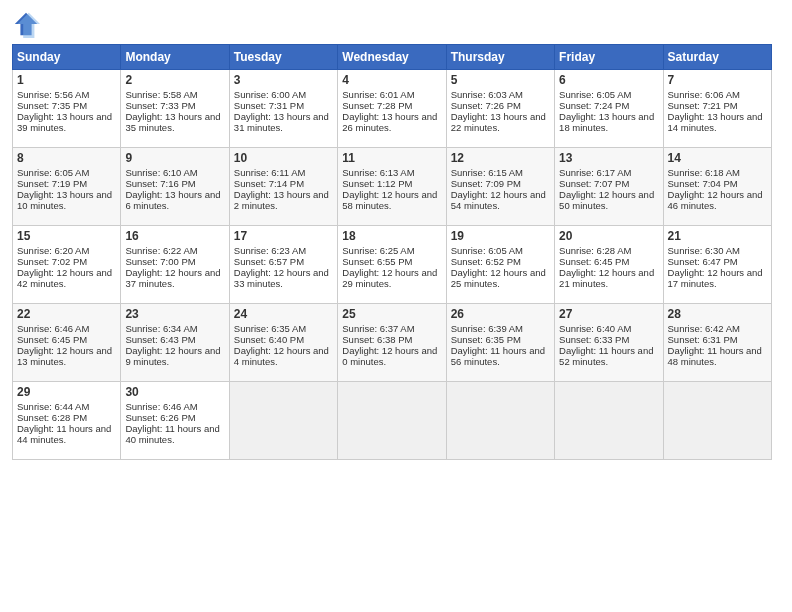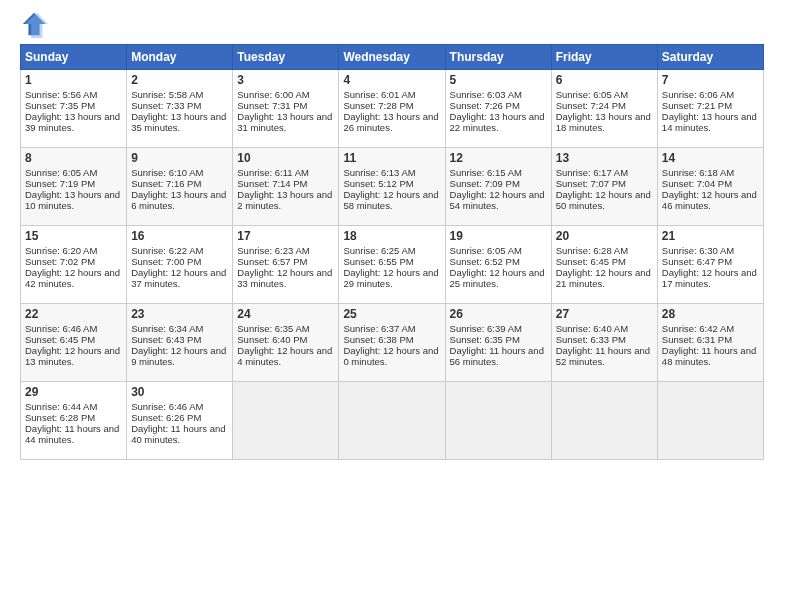--- a/index.html
+++ b/index.html
@@ -5,21 +5,21 @@
     * { margin: 0; padding: 0; box-sizing: border-box; }
     body {
       font-family: Arial, sans-serif;
       background: #fff;
       width: 792px;
       height: 612px;
       overflow: hidden;
     }
     .container {
       width: 784px;
-      padding: 10px 20px;
+      padding: 10px 12px;
     }
     .header {
       display: flex;
       justify-content: space-between;
       align-items: flex-start;
       margin-bottom: 6px;
     }
     .logo {
       display: flex;
       align-items: center;
@@ -126,21 +126,21 @@
           <td><span class="day-num">3</span><span>Sunrise: 6:00 AM</span><br><span>Sunset: 7:31 PM</span><br><span>Daylight: 13 hours and 31 minutes.</span></td>
           <td><span class="day-num">4</span><span>Sunrise: 6:01 AM</span><br><span>Sunset: 7:28 PM</span><br><span>Daylight: 13 hours and 26 minutes.</span></td>
           <td><span class="day-num">5</span><span>Sunrise: 6:03 AM</span><br><span>Sunset: 7:26 PM</span><br><span>Daylight: 13 hours and 22 minutes.</span></td>
           <td><span class="day-num">6</span><span>Sunrise: 6:05 AM</span><br><span>Sunset: 7:24 PM</span><br><span>Daylight: 13 hours and 18 minutes.</span></td>
           <td><span class="day-num">7</span><span>Sunrise: 6:06 AM</span><br><span>Sunset: 7:21 PM</span><br><span>Daylight: 13 hours and 14 minutes.</span></td>
         </tr>
         <tr>
           <td><span class="day-num">8</span><span>Sunrise: 6:05 AM</span><br><span>Sunset: 7:19 PM</span><br><span>Daylight: 13 hours and 10 minutes.</span></td>
           <td><span class="day-num">9</span><span>Sunrise: 6:10 AM</span><br><span>Sunset: 7:16 PM</span><br><span>Daylight: 13 hours and 6 minutes.</span></td>
           <td><span class="day-num">10</span><span>Sunrise: 6:11 AM</span><br><span>Sunset: 7:14 PM</span><br><span>Daylight: 13 hours and 2 minutes.</span></td>
-          <td><span class="day-num">11</span><span>Sunrise: 6:13 AM</span><br><span>Sunset: 5:12 PM</span><br><span>Daylight: 12 hours and 58 minutes.</span></td>
+          <td><span class="day-num">11</span><span>Sunrise: 6:13 AM</span><br><span>Sunset: 1:12 PM</span><br><span>Daylight: 12 hours and 58 minutes.</span></td>
           <td><span class="day-num">12</span><span>Sunrise: 6:15 AM</span><br><span>Sunset: 7:09 PM</span><br><span>Daylight: 12 hours and 54 minutes.</span></td>
           <td><span class="day-num">13</span><span>Sunrise: 6:17 AM</span><br><span>Sunset: 7:07 PM</span><br><span>Daylight: 12 hours and 50 minutes.</span></td>
           <td><span class="day-num">14</span><span>Sunrise: 6:18 AM</span><br><span>Sunset: 7:04 PM</span><br><span>Daylight: 12 hours and 46 minutes.</span></td>
         </tr>
         <tr>
           <td><span class="day-num">15</span><span>Sunrise: 6:20 AM</span><br><span>Sunset: 7:02 PM</span><br><span>Daylight: 12 hours and 42 minutes.</span></td>
           <td><span class="day-num">16</span><span>Sunrise: 6:22 AM</span><br><span>Sunset: 7:00 PM</span><br><span>Daylight: 12 hours and 37 minutes.</span></td>
           <td><span class="day-num">17</span><span>Sunrise: 6:23 AM</span><br><span>Sunset: 6:57 PM</span><br><span>Daylight: 12 hours and 33 minutes.</span></td>
           <td><span class="day-num">18</span><span>Sunrise: 6:25 AM</span><br><span>Sunset: 6:55 PM</span><br><span>Daylight: 12 hours and 29 minutes.</span></td>
           <td><span class="day-num">19</span><span>Sunrise: 6:05 AM</span><br><span>Sunset: 6:52 PM</span><br><span>Daylight: 12 hours and 25 minutes.</span></td>

